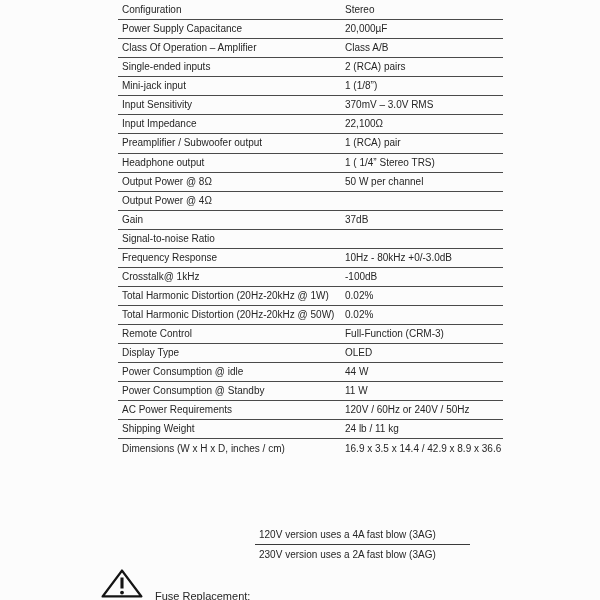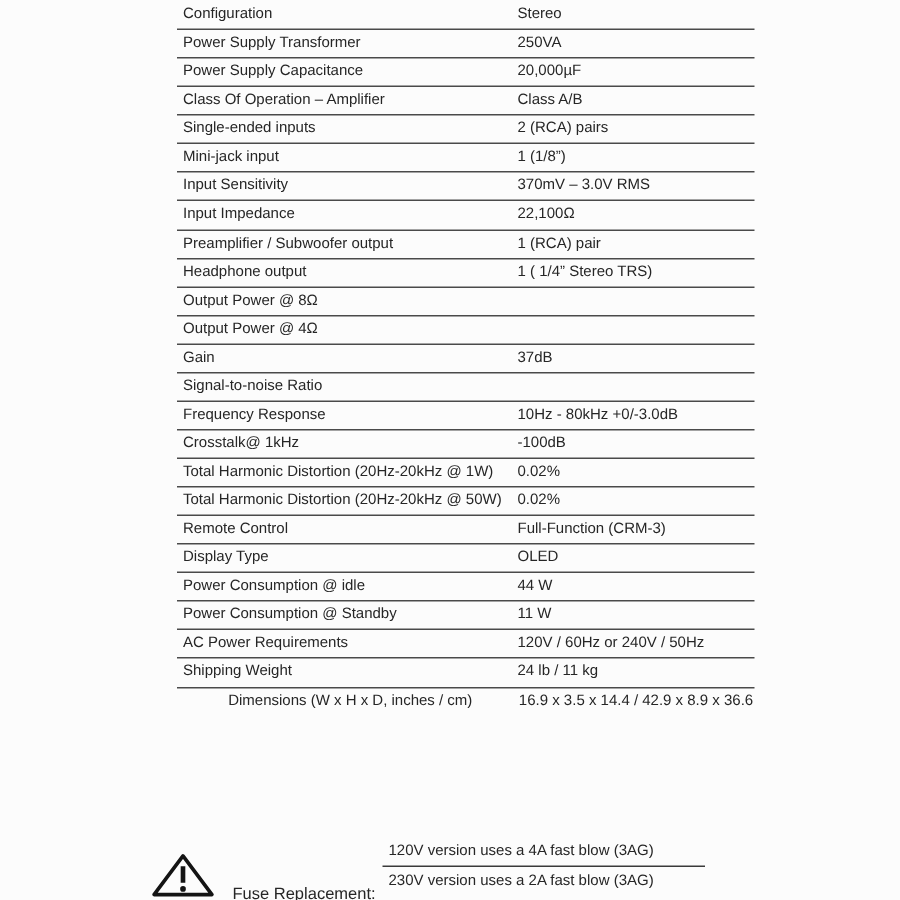--- a/index.html
+++ b/index.html
@@ -24,21 +24,21 @@
   }
   .spec-row {
     display: flex;
     align-items: center;
     height: 19.07px;
     border-bottom: 1px solid #4a4a4a;
     font-size: 10px;
     line-height: 12px;
     color: #262626;
   }
-  .spec-row:last-child { border-bottom: none; text-align: center; }
+  .spec-row:last-child { border-bottom: none; }
   .spec-label {
     flex: 0 0 227px;
     padding-left: 4px;
     white-space: nowrap;
     overflow: visible;
   }
   .spec-value {
     flex: 1;
     white-space: nowrap;
     overflow: visible;
@@ -52,21 +52,21 @@
   }
   .fuse-label {
     position: absolute;
     left: 155px; top: 590px;
     font-size: 11px;
     line-height: 13px;
     white-space: nowrap;
   }
   .fuse-note {
     position: absolute;
-    left: 255px; top: 559px;
+    left: 255px; top: 526px;
     width: 215px;
     font-size: 10px;
     line-height: 13px;
   }
   .fuse-note .line1 {
     padding: 2px 0 3px 4px;
     border-bottom: 1px solid #3a3a3a;
     white-space: nowrap;
   }
   .fuse-note .line2 {
@@ -78,24 +78,20 @@
 <body>
 
 <div class="screen">
 
   <div class="spec-table" id="spec-table">
     <div class="spec-row">
       <div class="spec-label">Configuration</div>
       <div class="spec-value">Stereo</div>
     </div>
 
-    <div class="spec-row">
-      <div class="spec-label">Power Supply Transformer</div>
-      <div class="spec-value">250VA</div>
-    </div>
 
     <div class="spec-row">
       <div class="spec-label">Power Supply Capacitance</div>
       <div class="spec-value">20,000µF</div>
     </div>
 
     <div class="spec-row">
       <div class="spec-label">Class Of Operation – Amplifier</div>
       <div class="spec-value">Class A/B</div>
     </div>
@@ -125,20 +121,21 @@
       <div class="spec-value">1 (RCA) pair</div>
     </div>
 
     <div class="spec-row">
       <div class="spec-label">Headphone output</div>
       <div class="spec-value">1 ( 1/4” Stereo TRS)</div>
     </div>
 
     <div class="spec-row">
       <div class="spec-label">Output Power @ 8Ω</div>
+      <div class="spec-value">50 W per channel</div>
     </div>
 
     <div class="spec-row">
       <div class="spec-label">Output Power @ 4Ω</div>
     </div>
 
     <div class="spec-row">
       <div class="spec-label">Gain</div>
       <div class="spec-value">37dB</div>
     </div>

